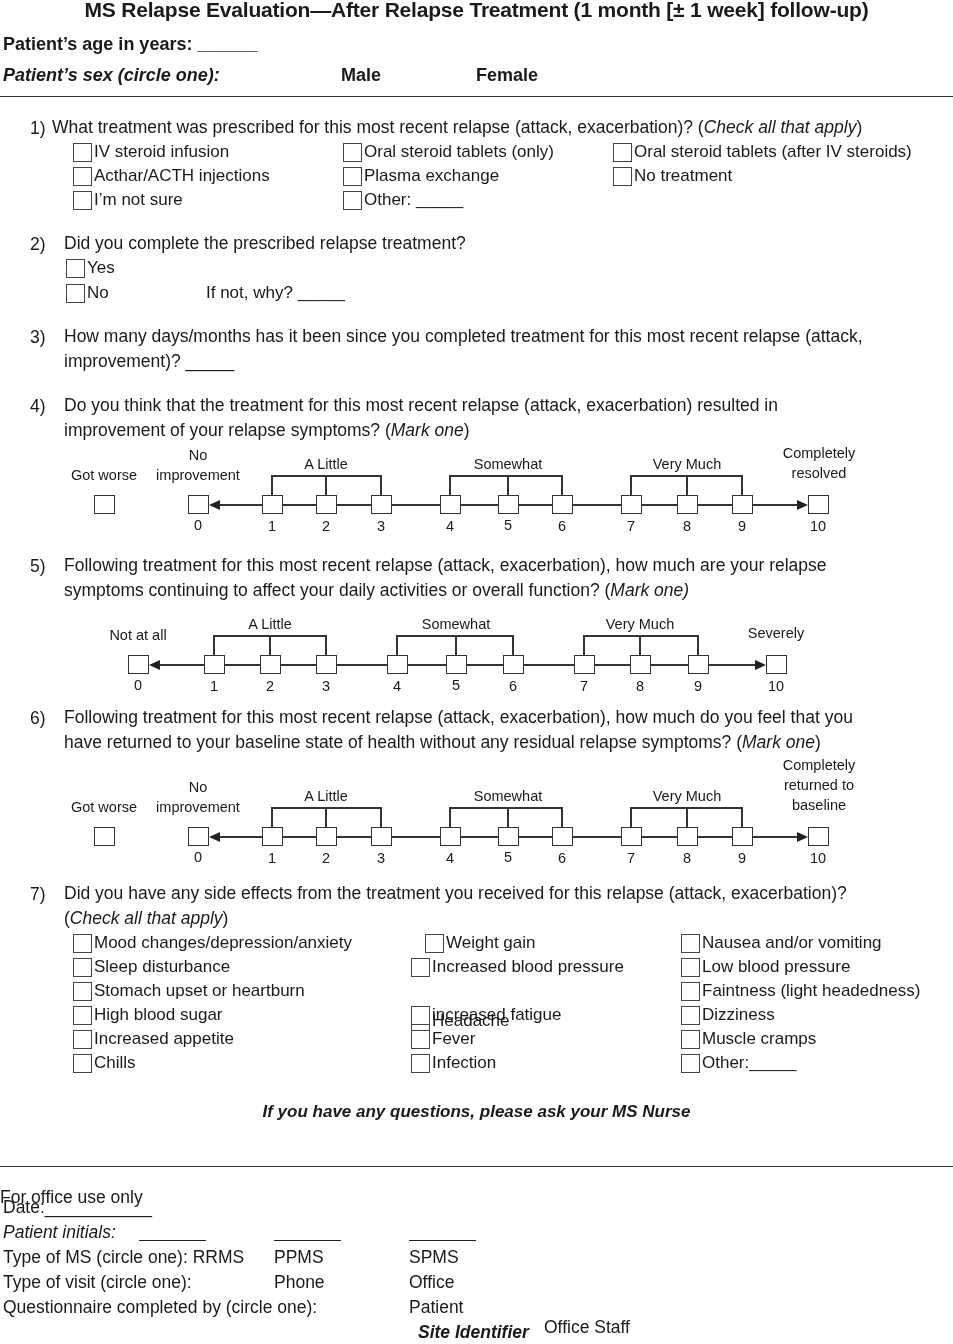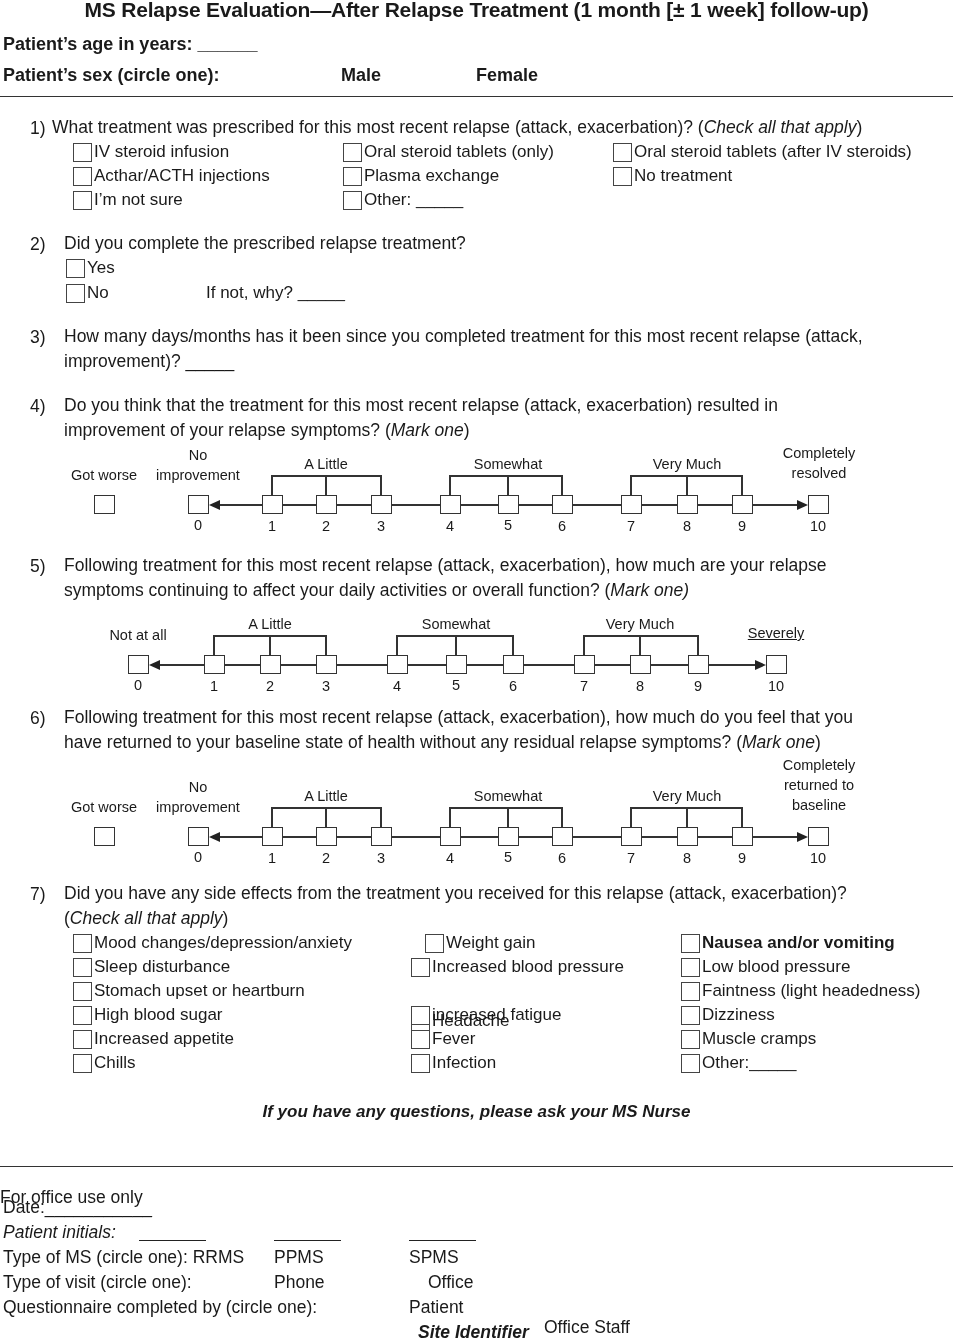--- a/index.html
+++ b/index.html
@@ -21,21 +21,21 @@
   .arrow-r { position:absolute; width:0; height:0; border-top:5px solid transparent; border-bottom:5px solid transparent; border-left:11px solid #222; }
   .note { font-size:17px; font-weight:bold; font-style:italic; }
   .office { font-size:17.5px; }
   .blank { display:inline-block; border-bottom:1.3px solid #222; height:16px; vertical-align:baseline; }
 </style>
 </head>
 <body>
 
 <div class="abs title">MS Relapse Evaluation—After Relapse Treatment (1 month [± 1 week] follow-up)</div>
 <div class="abs hdr" style="left:3px;top:34px;">Patient’s age in years: ______</div>
-<div class="abs hdr" style="left:3px;top:65px;">Patient’s sex (circle one):</div>
+<div class="abs hdr" style="left:3px;top:65px;font-style:italic;">Patient’s sex (circle one):</div>
 <div class="abs hdr" style="left:341px;top:65px;">Male</div>
 <div class="abs hdr" style="left:476px;top:65px;">Female</div>
 <div class="rule" style="top:96px;"></div>
 
 <div class="abs qnum" style="left:30px;top:118px;">1)</div>
 <div class="abs q" style="left:52px;top:115px;"><span>What treatment was prescribed for this most recent relapse (attack, exacerbation)? (</span><i>Check all that apply</i><span>)</span></div>
 <div class="abs opt" style="left:73px;top:142px;">
     <span class="cb"></span>
     <span>IV steroid infusion</span>
   </div>
@@ -174,21 +174,21 @@
     <div class="abs tick" style="left: 513px; top: 678px;">6</div>
     <div class="box" style="left: 573.5px; top: 655px;"></div>
     <div class="abs tick" style="left: 584px; top: 678px;">7</div>
     <div class="box" style="left: 629.5px; top: 655px;"></div>
     <div class="abs tick" style="left: 640px; top: 678px;">8</div>
     <div class="box" style="left: 687.5px; top: 655px;"></div>
     <div class="abs tick" style="left: 698px; top: 678px;">9</div>
     <div class="box" style="left: 765.5px; top: 655px;"></div>
     <div class="abs tick" style="left: 776px; top: 678px;">10</div>
     <div class="abs scale-label" style="left: 138px; top: 625px; text-align: center;">Not at all</div>
-    <div class="abs scale-label" style="left: 776px; top: 623px; text-decoration: underline;">Severely</div>
+    <div class="abs scale-label" style="left: 776px; top: 623px;">Severely</div>
   </div>
 
 <div class="abs qnum" style="left:30px;top:708px;">6)</div>
 <div class="abs q" style="left:64px;top:705px;">Following treatment for this most recent relapse (attack, exacerbation), how much do you feel that you</div>
 <div class="abs q" style="left:64px;top:730px;"><span>have returned to your baseline state of health without any residual relapse symptoms? (</span><i>Mark one</i><span>)</span></div>
 <div id="scale-q6">
     <div class="line" style="left: 217.5px; top: 835.5px; width: 581px; height: 2px;"></div>
     <div class="arrow-l" style="left: 208.5px; top: 831.5px;"></div>
     <div class="arrow-r" style="left: 796.5px; top: 831.5px;"></div>
     <div class="line" style="left: 272px; top: 807px; width: 109px; height: 1.5px;"></div>
@@ -282,21 +282,21 @@
       <span>increased fatigue</span>
     </div>
     <div class="abs opt" style="left: 411px; top: 1029px;">
       <span class="cb"></span>
       <span>Fever</span>
     </div>
     <div class="abs opt" style="left: 411px; top: 1053px;">
       <span class="cb"></span>
       <span>Infection</span>
     </div>
-    <div class="abs opt" style="left: 681px; top: 933px; font-weight: bold;">
+    <div class="abs opt" style="left: 681px; top: 933px;">
       <span class="cb"></span>
       <span>Nausea and/or vomiting</span>
     </div>
     <div class="abs opt" style="left: 681px; top: 957px;">
       <span class="cb"></span>
       <span>Low blood pressure</span>
     </div>
     <div class="abs opt" style="left: 681px; top: 981px;">
       <span class="cb"></span>
       <span>Faintness (light headedness)</span>
@@ -322,17 +322,17 @@
 <div class="abs office" style="left:3px;top:1197px;">Date:___________</div>
 <div class="abs office" style="left:3px;top:1222px;font-style:italic;">Patient initials:</div>
 <span class="abs blank" style="left:139px;top:1224px;width:67px;"></span>
 <span class="abs blank" style="left:274px;top:1224px;width:67px;"></span>
 <span class="abs blank" style="left:409px;top:1224px;width:67px;"></span>
 <div class="abs office" style="left:3px;top:1247px;">Type of MS (circle one): RRMS</div>
 <div class="abs office" style="left:274px;top:1247px;">PPMS</div>
 <div class="abs office" style="left:409px;top:1247px;">SPMS</div>
 <div class="abs office" style="left:3px;top:1272px;">Type of visit (circle one):</div>
 <div class="abs office" style="left:274px;top:1272px;">Phone</div>
-<div class="abs office" style="left:428px;top:1272px;">Office</div>
+<div class="abs office" style="left:409px;top:1272px;">Office</div>
 <div class="abs office" style="left:3px;top:1297px;">Questionnaire completed by (circle one):</div>
 <div class="abs office" style="left:409px;top:1297px;">Patient</div>
 <div class="abs office" style="left:544px;top:1297px;margin-top:20px;">Office Staff</div>
 <div class="abs note" style="left:418px;top:1322px;font-size:17.5px;">Site Identifier</div>
 
 </body></html>

